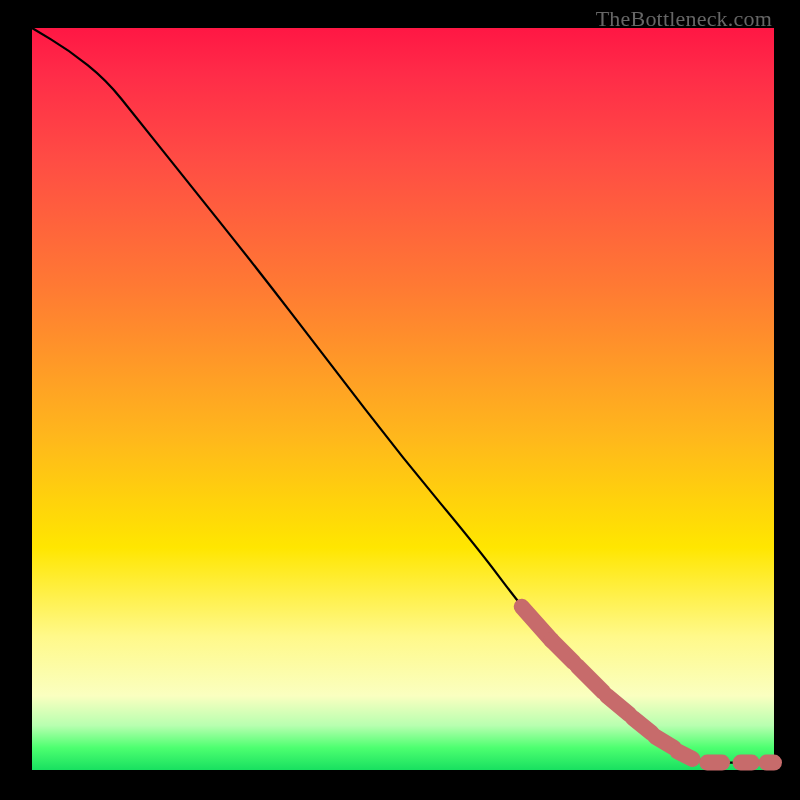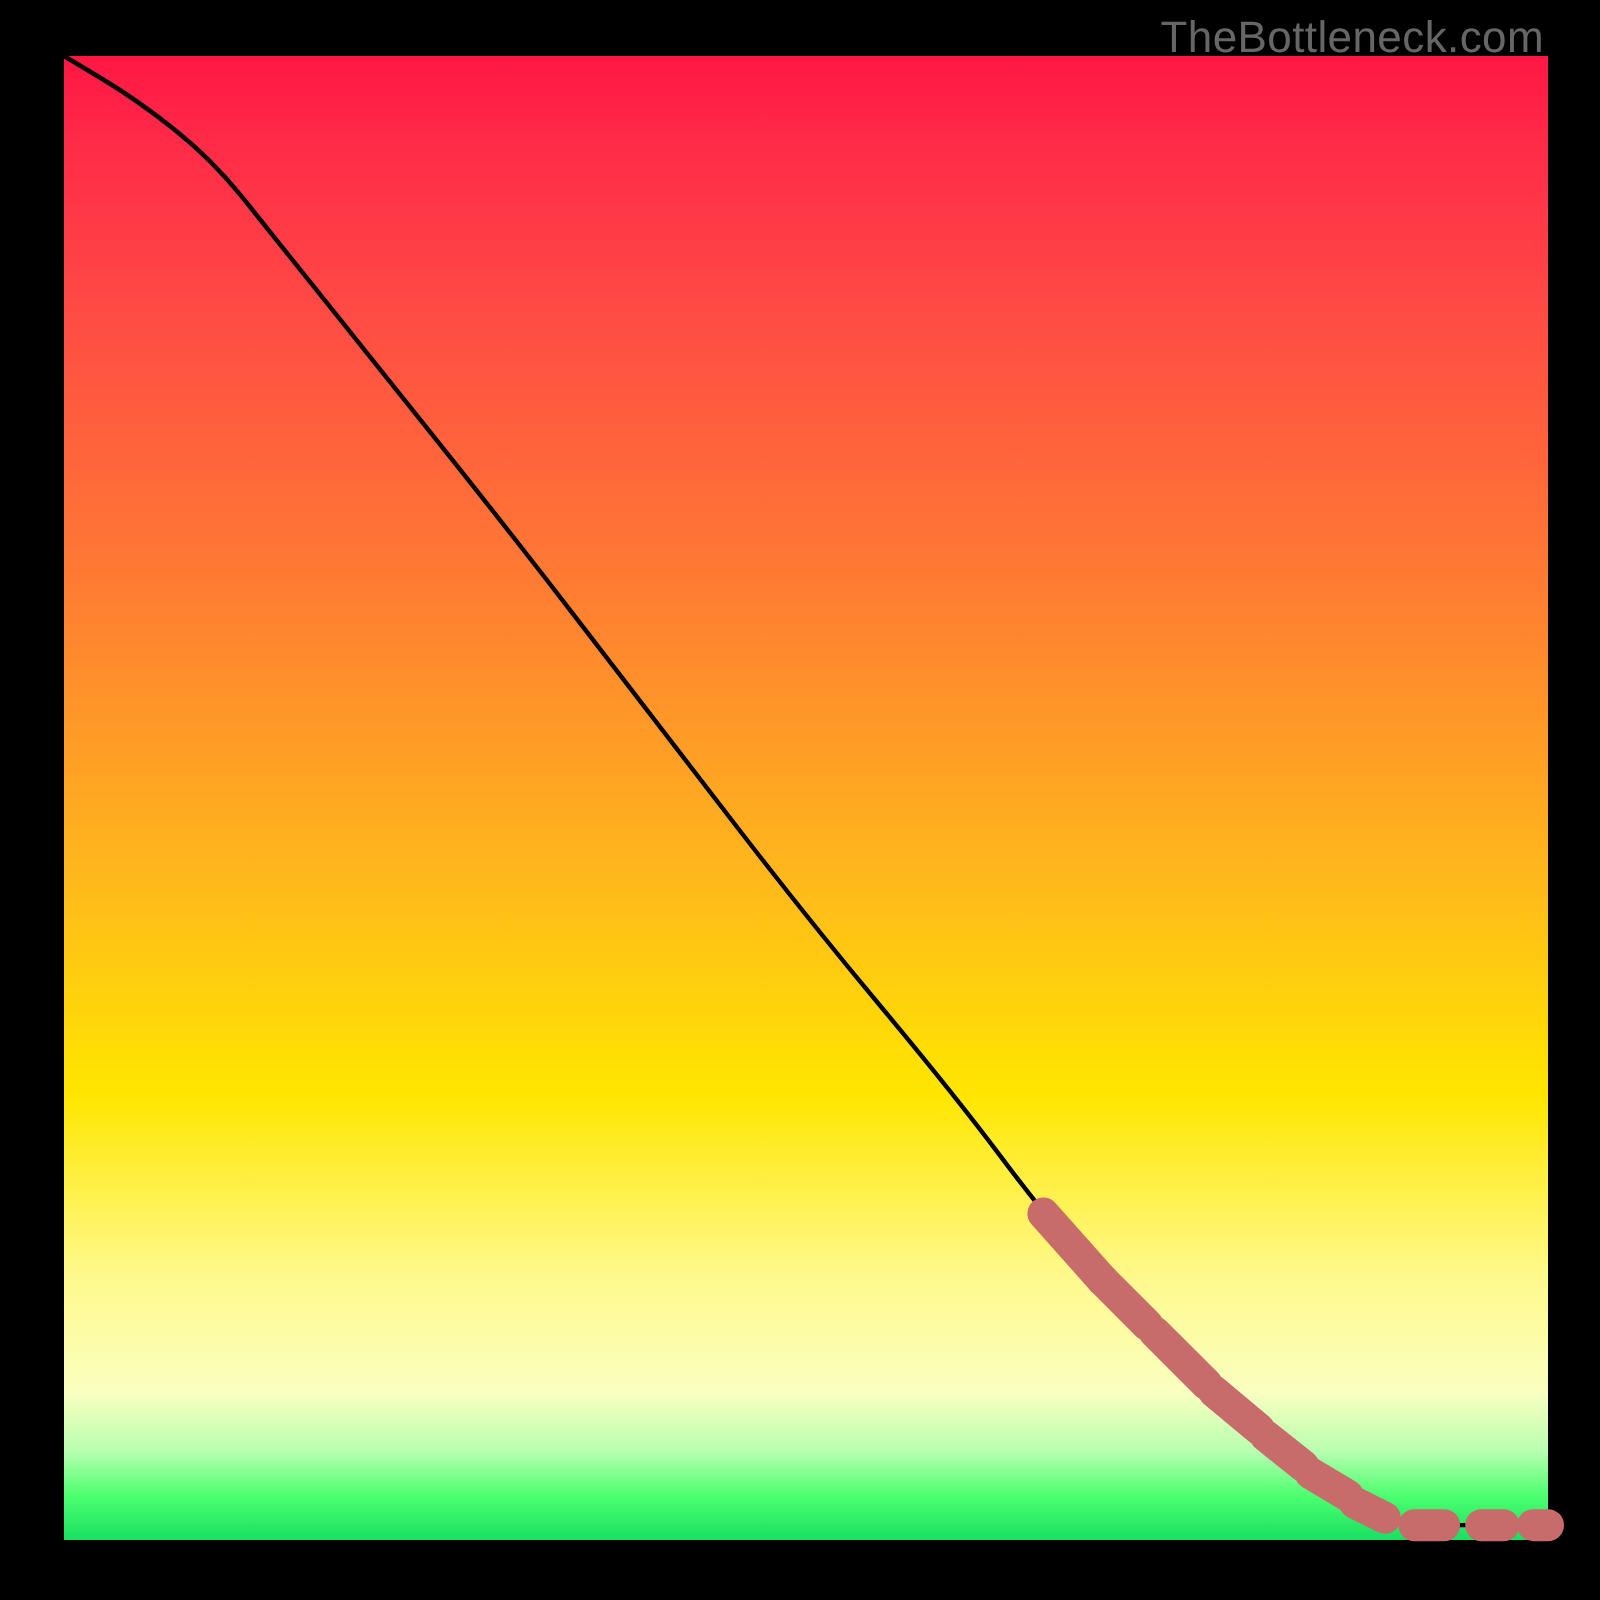--- a/index.html
+++ b/index.html
@@ -41,20 +41,21 @@
   }
   .watermark {
     position: absolute;
     top: 6px;
     right: 28px;
     color: #666;
     font-size: 22px;
     font-weight: 500;
     letter-spacing: 0.2px;
     user-select: none;
+    font-family: Liberation Serif, serif;
   }
   svg.curve {
     position: absolute;
     left: 0;
     top: 0;
     width: 742px;
     height: 742px;
     overflow: visible;
   }
 </style>

